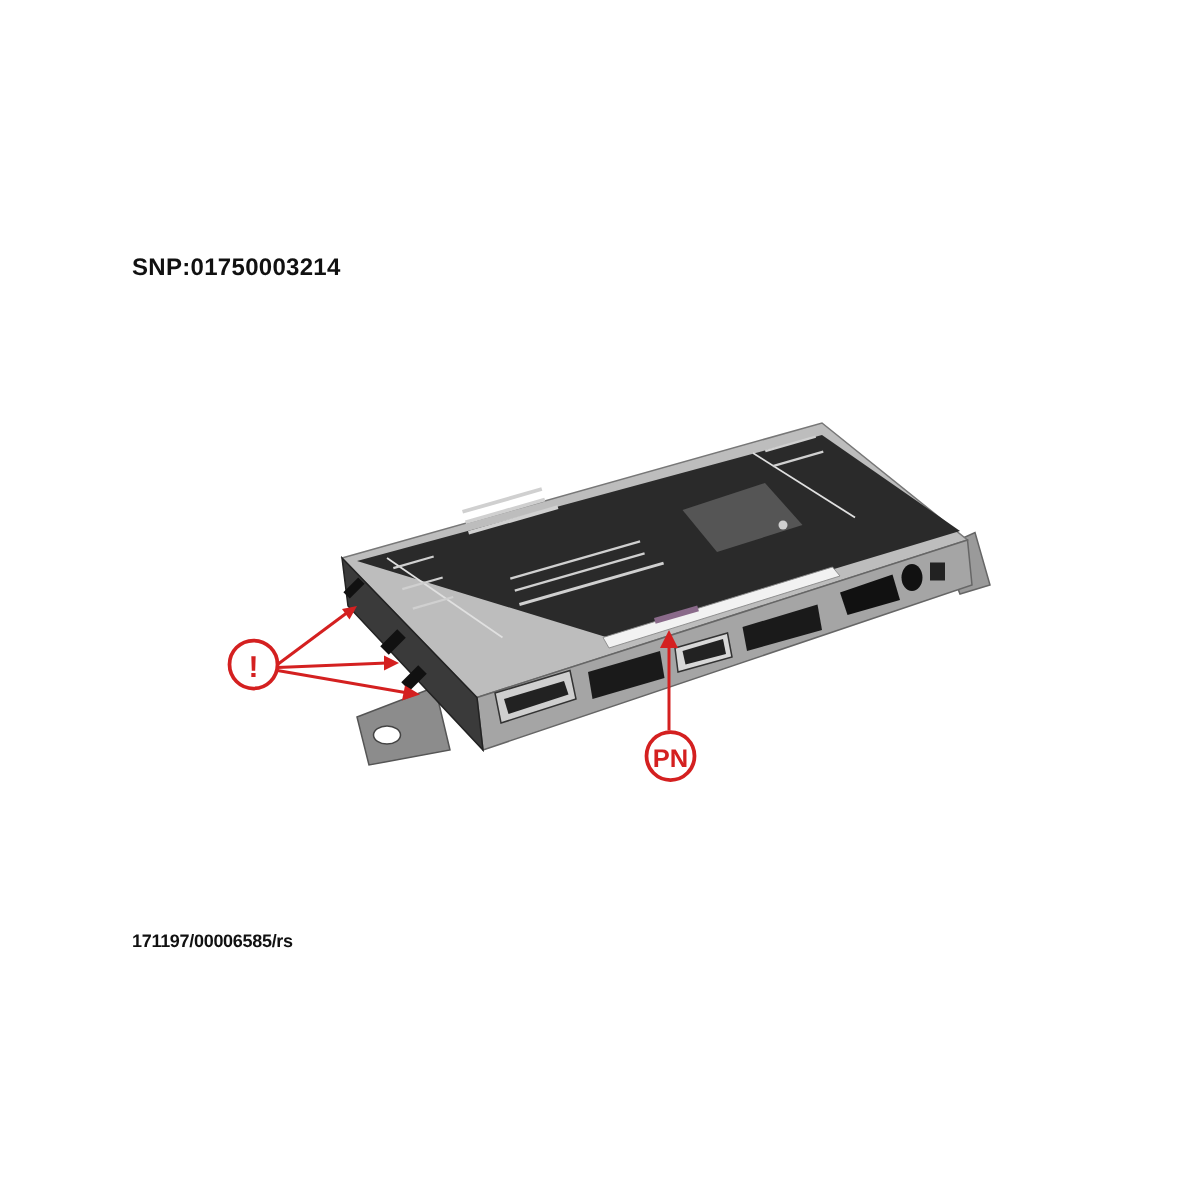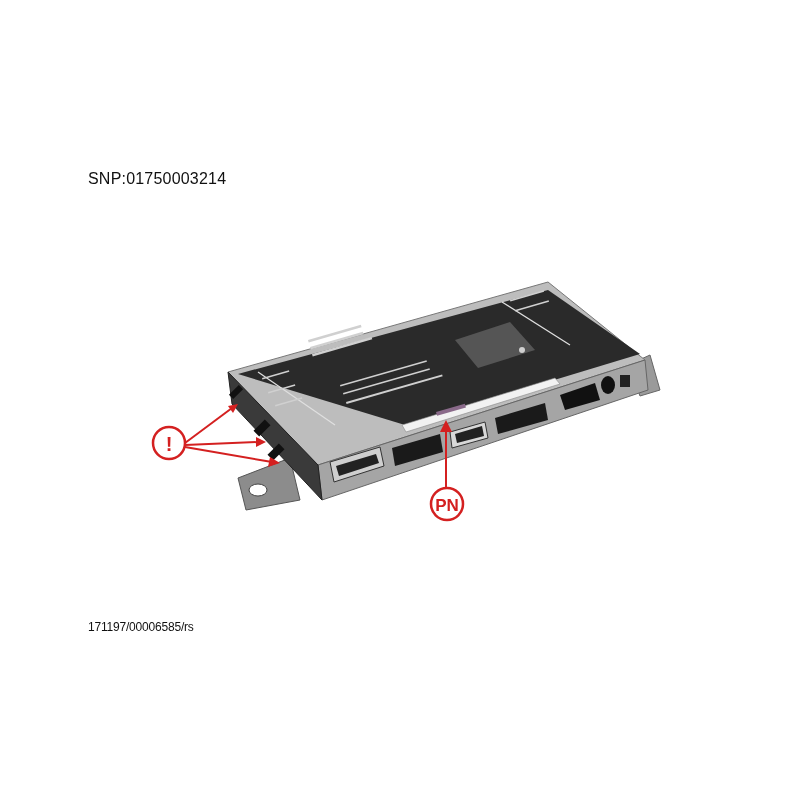--- a/index.html
+++ b/index.html
@@ -1,18 +1,18 @@
 <!DOCTYPE html>
 <html><head>
   <meta charset="utf-8">
   <style>
     html, body { margin: 0; padding: 0; background: #ffffff; }
     body { width: 800px; height: 800px; position: relative; overflow: hidden; font-family: "Liberation Sans", sans-serif; }
-    .snp { position: absolute; left: 88px; top: 170px; font-size: 16px; font-weight: normal; color: #111; letter-spacing: 0.2px; }
-    .ref { position: absolute; left: 88px; top: 620px; font-size: 12px; font-weight: normal; color: #111; font-family: "Liberation Sans Narrow", "Liberation Sans", sans-serif; letter-spacing: -0.2px; }
+    .snp { position: absolute; left: 88px; top: 170px; font-size: 16px; font-weight: bold; color: #111; letter-spacing: 0.2px; }
+    .ref { position: absolute; left: 88px; top: 620px; font-size: 12px; font-weight: bold; color: #111; font-family: "Liberation Sans Narrow", "Liberation Sans", sans-serif; letter-spacing: -0.2px; }
     .figure { position: absolute; left: 0; top: 0; width: 800px; height: 800px; }
     .callout-label { font-family: "Liberation Sans", sans-serif; font-weight: bold; }
   </style>
 </head>
 <body>
 
 <div class="snp">SNP:01750003214</div>
 
 <svg class="figure" viewBox="0 0 800 800" xmlns="http://www.w3.org/2000/svg">
 

